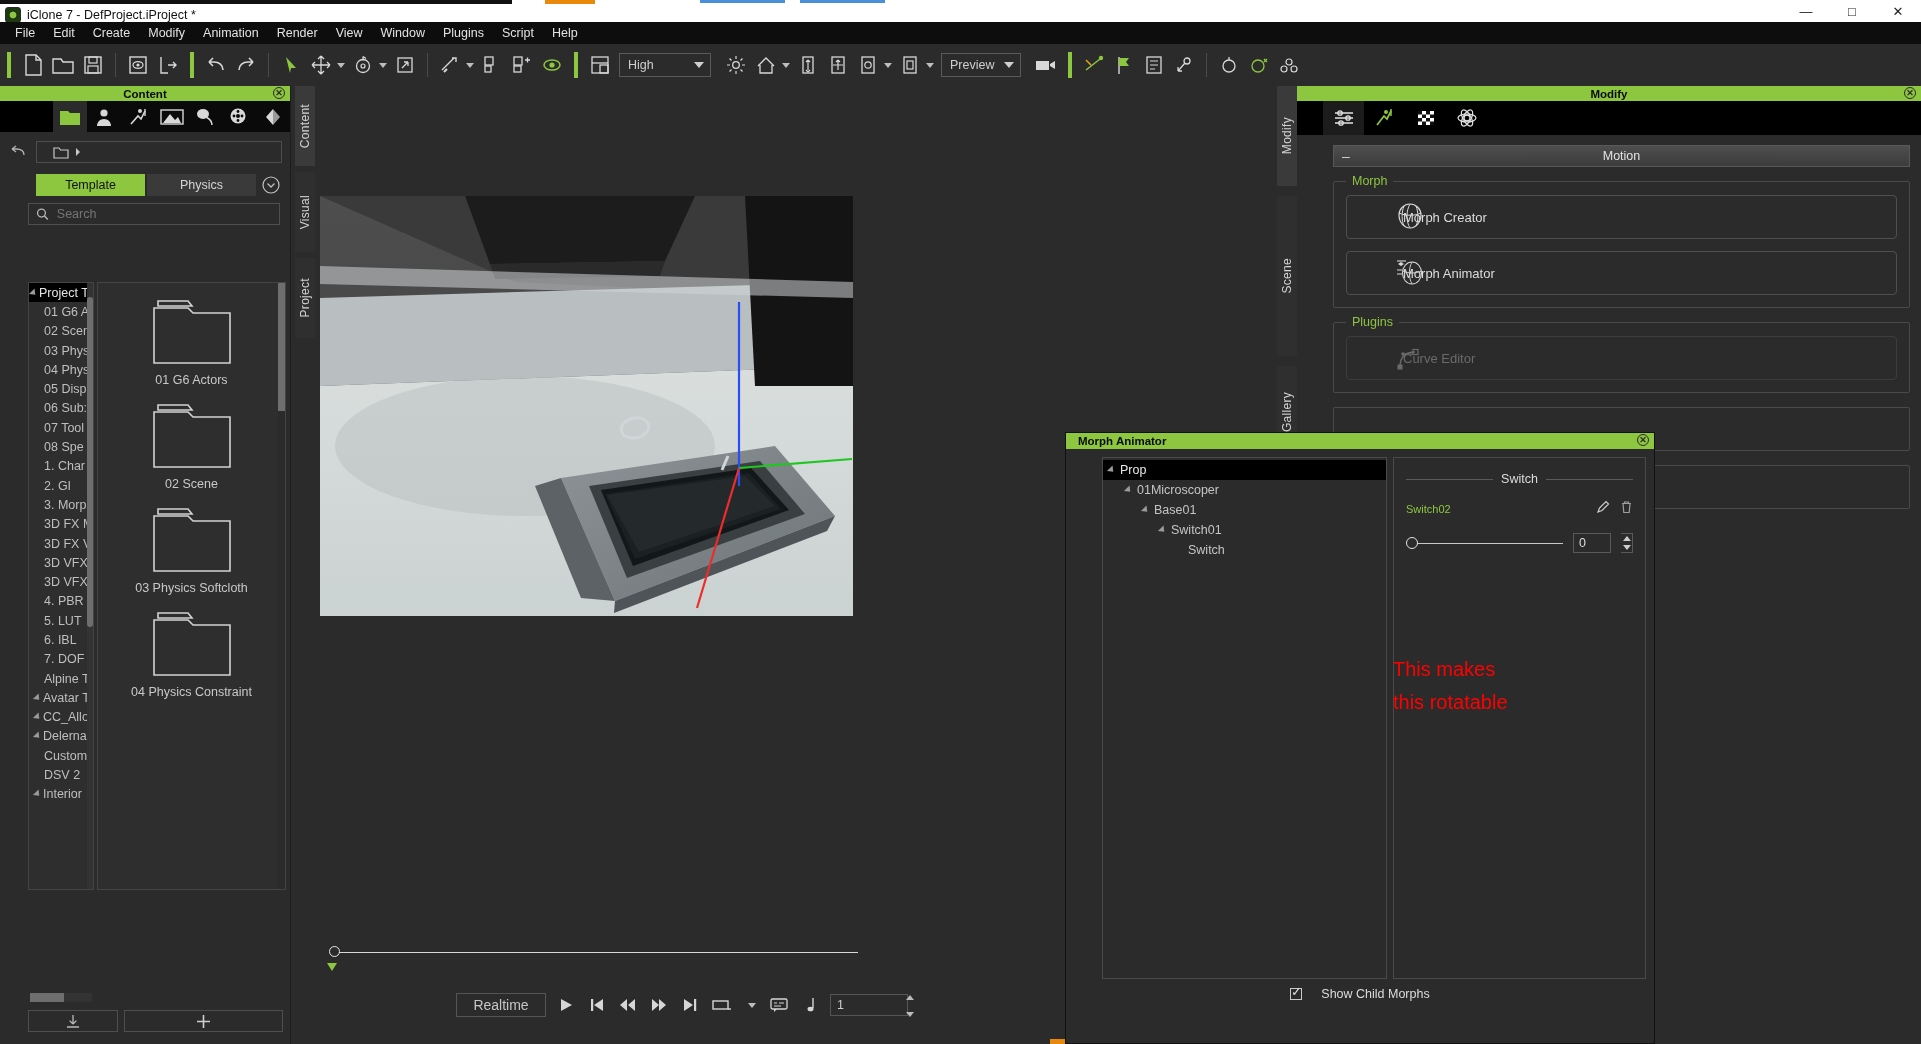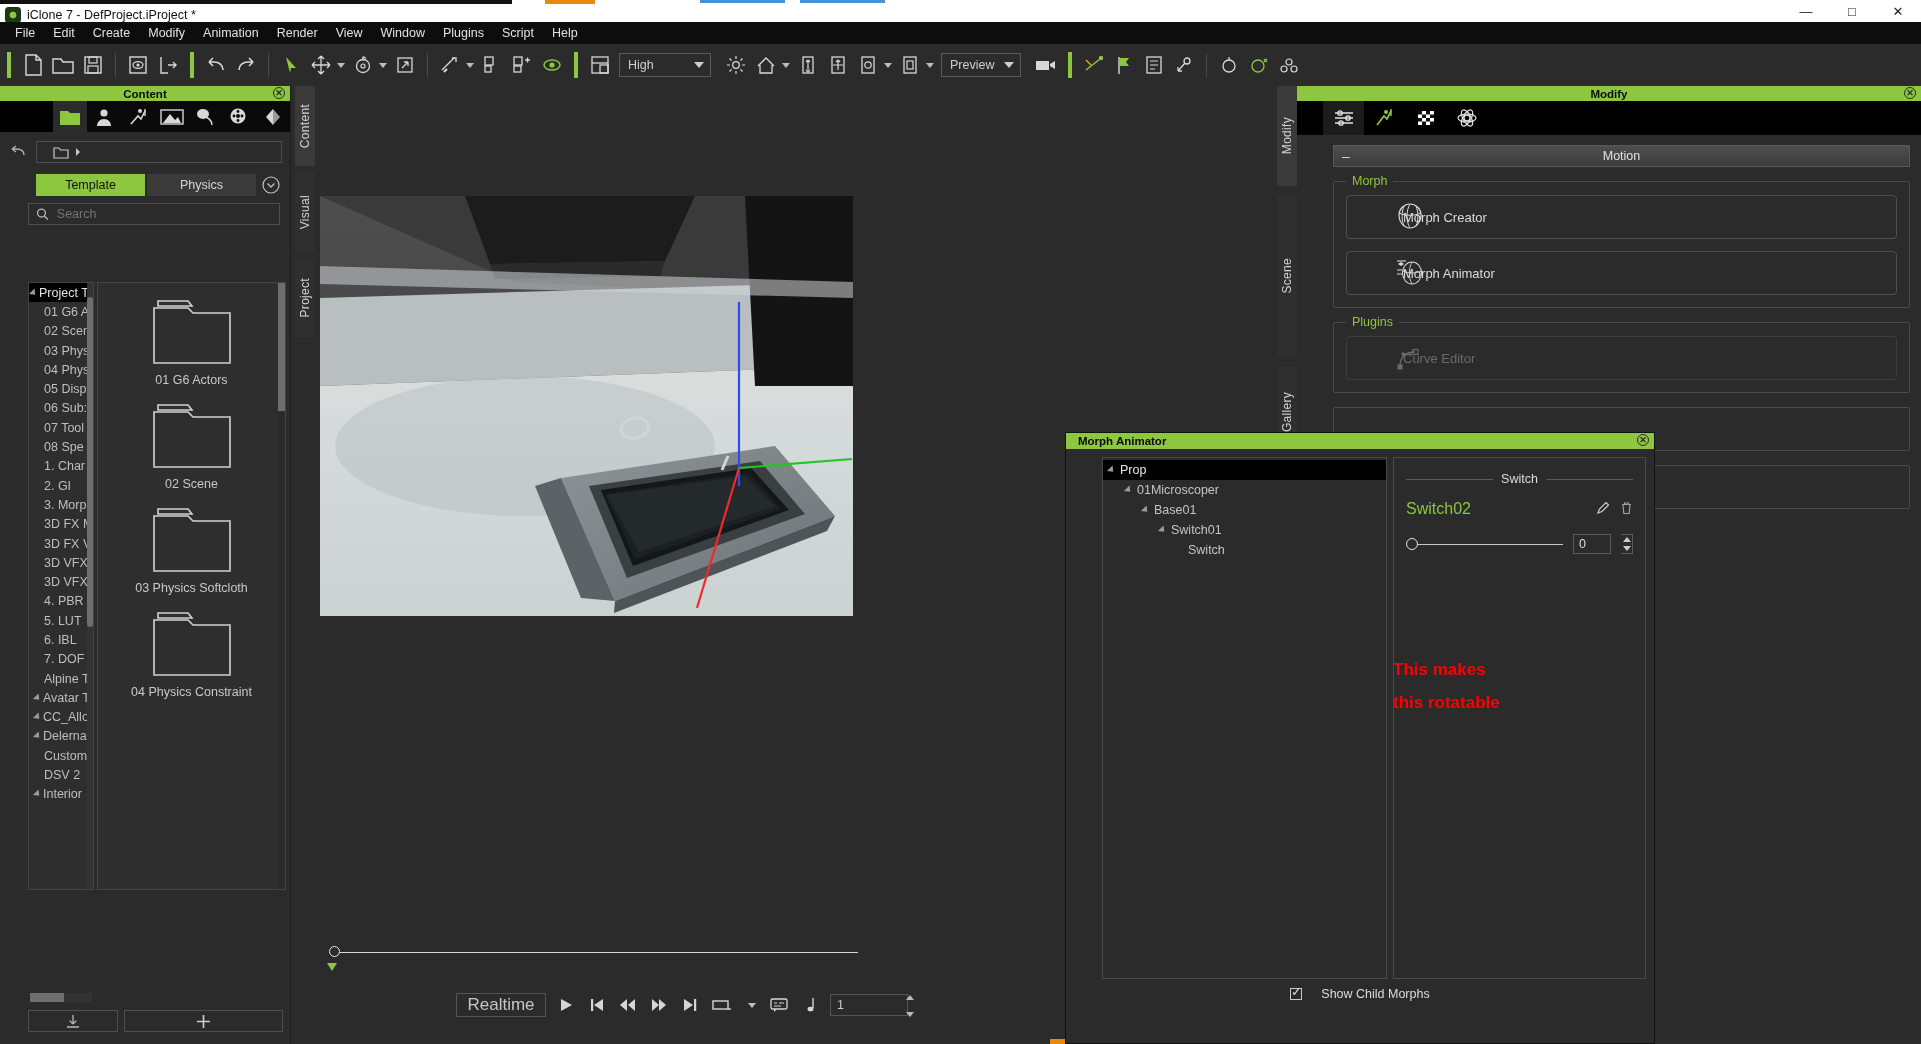--- a/index.html
+++ b/index.html
@@ -106,21 +106,21 @@
   #tl-track { position:absolute; left:0; bottom:78px; width:745px; height:26px; }
   #tl-line { position:absolute; left:19px; top:12px; width:524px; height:1px; background:#d8d8d8;}
   #tl-knob { position:absolute; left:14px; top:6px; width:11px; height:11px; border:1.6px solid #e8e8e8;
       border-radius:50%; background:#2b2b2b;}
   #tl-marker { position:absolute; left:13px; top:22px; width:0;height:0;
       border-left:8px solid #8dc63f; border-top:5px solid transparent; border-bottom:5px solid transparent;
       transform:rotate(90deg);}
   #transport { position:absolute; left:0; bottom:22px; width:745px; height:34px;
       display:flex; align-items:center; gap:9px; padding-left:141px;}
   #rt-btn { width:90px; height:24px; border:1px solid #555; display:flex; align-items:center;
-      justify-content:center; font-size:17px; color:#c6c6c6;}
+      justify-content:center; font-size:14px; color:#c6c6c6;}
   .tp { width:22px; height:22px; display:flex; align-items:center; justify-content:center;}
   #frame-box { width:78px; height:22px; border:1px solid #555; display:flex; align-items:center;
       padding-left:6px; font-size:12.5px; color:#ccc; position:relative;}
   #frame-box .sp { position:absolute; right:-6px; top:0; width:7px; height:22px;
       display:flex; flex-direction:column; justify-content:space-between;}
   #frame-box .sp i { width:0;height:0;border-left:4px solid transparent;border-right:4px solid transparent;}
   #frame-box .sp i.u{border-bottom:5px solid #bbb;} #frame-box .sp i.d{border-top:5px solid #bbb;}
   #bottom-orange { position:absolute; left:735px; bottom:0; width:60px; height:5px; background:#e8890c;}
 
   
@@ -147,41 +147,41 @@
   #md-body { display:flex; padding:8px 8px 0 8px; gap:6px; height:530px;}
   #md-tree { width:285px; background:#2b2b2b; border:1px solid #4a4a4a; padding-top:2px;margin-left:28px;}
   #md-tree .r { height:20px; display:flex; align-items:center; font-size:12.5px; color:#c4c4c4; }
   #md-tree .r.sel { background:#000; color:#e8e8e8; }
   #md-tree .tri { width:0;height:0;border-top:4px solid transparent;border-bottom:4px solid transparent;
      border-left:5px solid #9a9a9a; margin-right:6px; flex:none; transform:rotate(45deg);}
   #md-right { flex:1; border:1px solid #4a4a4a; padding:10px 12px; position:relative;}
   .sw-legend { display:flex; align-items:center; gap:8px; margin-top:4px; }
   .sw-legend .ln { flex:1; height:1px; background:#5a5a5a;}
   .sw-legend .tx { font-size:12.5px; color:#dcdcdc; }
-  #sw-name { color:#8dc63f; font-size:16px; margin-top:14px; }
+  #sw-name { color:#8dc63f; font-size:11px; margin-top:14px; }
   #sw-row { display:flex; align-items:center; gap:10px; margin-top:16px; }
   #sw-track { flex:1; height:1px; background:#c8c8c8; position:relative; margin-left:8px;}
   #sw-knob { position:absolute; left:-8px; top:-6px; width:12px; height:12px; border:1.6px solid #e2e2e2;
      border-radius:50%; background:#2b2b2b;}
   #sw-val { width:38px; height:20px; border:1px solid #5a5a5a; font-size:12.5px; color:#ddd;
      display:flex; align-items:center; padding-left:5px; }
   #sw-spin { width:12px; height:20px; border:1px solid #5a5a5a; border-left:0; display:flex;
      flex-direction:column; align-items:center; justify-content:space-around;}
   #sw-spin i { width:0;height:0;border-left:4px solid transparent;border-right:4px solid transparent;}
   #sw-spin i.u{border-bottom:5px solid #ccc;} #sw-spin i.d{border-top:5px solid #ccc;}
   #md-foot { padding:0 8px; }
   #scm { display:flex; align-items:center; justify-content:center; gap:19px; height:30px; font-size:12.5px; color:#dcdcdc;}
   #scm .cb { width:12px; height:12px; border:1px solid #c9c9c9; position:relative;}
   #scm .cb::after { content:"✓"; position:absolute; left:0px; top:-4px; font-size:12px; color:#e6e6e6;}
   #dkbtn { margin:2px 8px 0 8px; height:24px; border:1px solid #4f4f4f; display:flex;
      align-items:center; justify-content:center; font-size:12.5px; color:#dcdcdc;}
 
   
   #anno { position:absolute; left:1393px; top:653px; width:210px; color:#f00;
-     font-size:17px; font-weight:bold; line-height:33px; }
+     font-size:20px; font-weight:normal; line-height:33px; }
   #annosvg { position:absolute; left:800px; top:430px; width:1000px; height:330px; pointer-events:none;}
 </style>
 </head>
 <body>
 
 <div id="titlebar">
   <div class="blackstrip"></div>
   <div class="accentstrip"></div>
   <div class="bluestrip1"></div>
   <div class="bluestrip2"></div>

